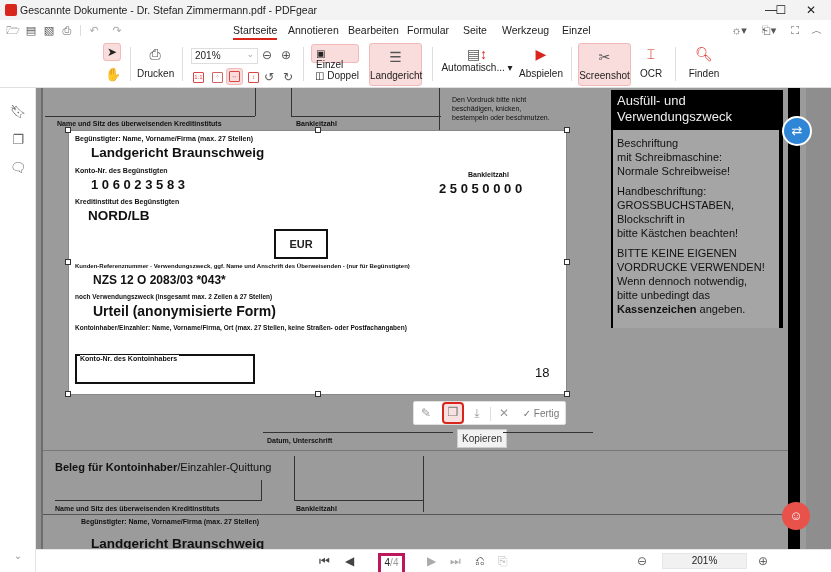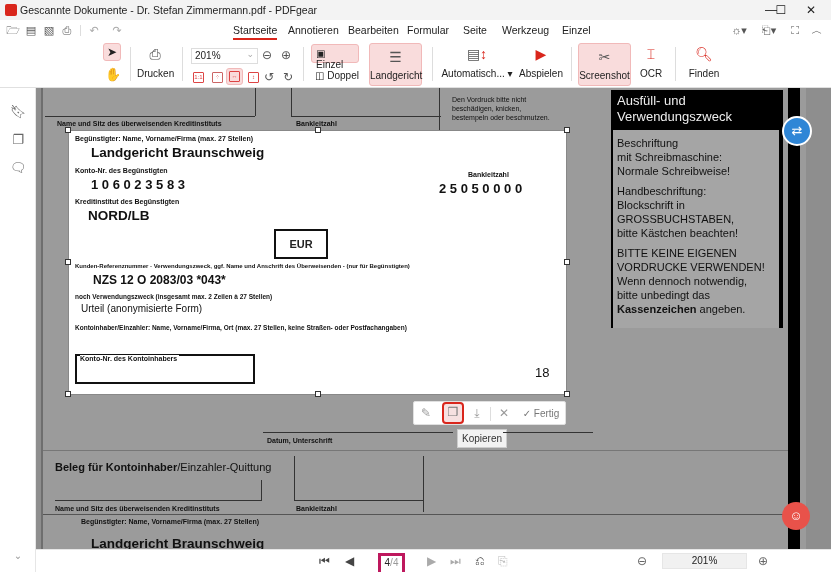--- a/index.html
+++ b/index.html
@@ -120,21 +120,21 @@
       <span>◫</span> <span>Doppel</span>
     </div>
     <div class="abs rsel rbtn" style="left:369px;top:3px;width:53px;height:43px;padding-top:5px">
       <div class="ico">☰</div>
       <div style="margin-top:5px">Landgericht</div>
     </div>
     <div class="abs sep" style="left:432px"></div>
 
     <div class="abs rbtn" style="left:441px;top:6px;width:72px">
       <div class="ico">▤<span style="color:#d9261c">↕</span></div>
-      <div style="margin-top:6px"><span>Automatisch...</span> ▾</div>
+      <div style=""><span>Automatisch...</span> ▾</div>
     </div>
     <div class="abs rbtn" style="left:518px;top:6px;width:46px">
       <div class="ico" style="color:#d9261c">▶</div>
       <div style="margin-top:6px">Abspielen</div>
     </div>
     <div class="abs sep" style="left:571px"></div>
 
     <div class="abs rsel rbtn" style="left:578px;top:3px;width:53px;height:43px;padding-top:5px">
       <div class="ico">✂</div>
       <div style="margin-top:5px">Screenshot</div>
@@ -177,22 +177,22 @@
         <div class="head">
           <div>Ausfüll- und</div>
             <div>Verwendungszweck</div>
         </div>
         <div class="body">
           <div>Beschriftung</div>
             <div>mit Schreibmaschine:</div>
             <div>Normale Schreibweise!</div>
           <div style="height:6px"></div>
           <div>Handbeschriftung:</div>
+            <div>GROSSBUCHSTABEN,</div>
             <div>Blockschrift in</div>
-            <div>GROSSBUCHSTABEN,</div>
             <div>bitte Kästchen beachten!</div>
           <div style="height:6px"></div>
           <div>BITTE KEINE EIGENEN</div>
             <div>VORDRUCKE VERWENDEN!</div>
             <div>Wenn dennoch notwendig,</div>
             <div>bitte unbedingt das</div>
           <div><b>Kassenzeichen</b><span> angeben.</span></div>
         </div>
       </div>
       <div class="line" style="left:745px;top:0;width:12px;height:461px;background:#000"></div>
@@ -205,21 +205,21 @@
         <div class="dtxt" style="left:399px;top:40px;font-size:7px;font-weight:bold">Bankleitzahl</div>
         <div class="dtxt" style="left:370px;top:50px;font-size:13px;font-weight:bold">2 5 0 5 0 0 0 0</div>
         <div class="dtxt" style="left:6px;top:67px;font-size:7px;font-weight:bold">Kreditinstitut des Begünstigten</div>
         <div class="dtxt" style="left:19px;top:77px;font-size:13.5px;font-weight:bold">NORD/LB</div>
 
         <div class="abs" style="left:205px;top:98px;width:54px;height:30px;border:2px solid #111;font-size:11px;font-weight:bold;text-align:center;line-height:26px">EUR</div>
 
         <div class="dtxt" style="left:6px;top:132px;font-size:6px;font-weight:bold">Kunden-Referenznummer - Verwendungszweck, ggf. Name und Anschrift des Überweisenden - (nur für Begünstigten)</div>
         <div class="dtxt" style="left:24px;top:142px;font-size:12px;font-weight:bold">NZS  12 O 2083/03 *043*</div>
         <div class="dtxt" style="left:6px;top:162px;font-size:6.5px;font-weight:bold">noch Verwendungszweck (insgesamt max. 2 Zeilen à 27 Stellen)</div>
-        <div class="dtxt" style="left:12px;top:172px;font-size:10px;font-weight:normal">Urteil (anonymisierte Form)</div>
+        <div class="dtxt" style="left:24px;top:172px;font-size:14px;font-weight:bold">Urteil (anonymisierte Form)</div>
         <div class="dtxt" style="left:6px;top:193px;font-size:6.5px;font-weight:bold">Kontoinhaber/Einzahler: Name, Vorname/Firma, Ort (max. 27 Stellen, keine Straßen- oder Postfachangaben)</div>
 
         <div class="abs" style="left:6px;top:223px;width:180px;height:30px;border:2px solid #111;border-left-width:2px">
           <div class="dtxt" style="left:3px;top:-1px;font-size:7px;font-weight:bold;background:#fff;padding-right:2px">Konto-Nr. des Kontoinhabers</div>
         </div>
         <div class="dtxt" style="left:466px;top:234px;font-size:13px">18</div>
 
         <div class="handle" style="left:-4px;top:-4px"></div>
         <div class="handle" style="left:246px;top:-4px"></div>
         <div class="handle" style="left:495px;top:-4px"></div>

